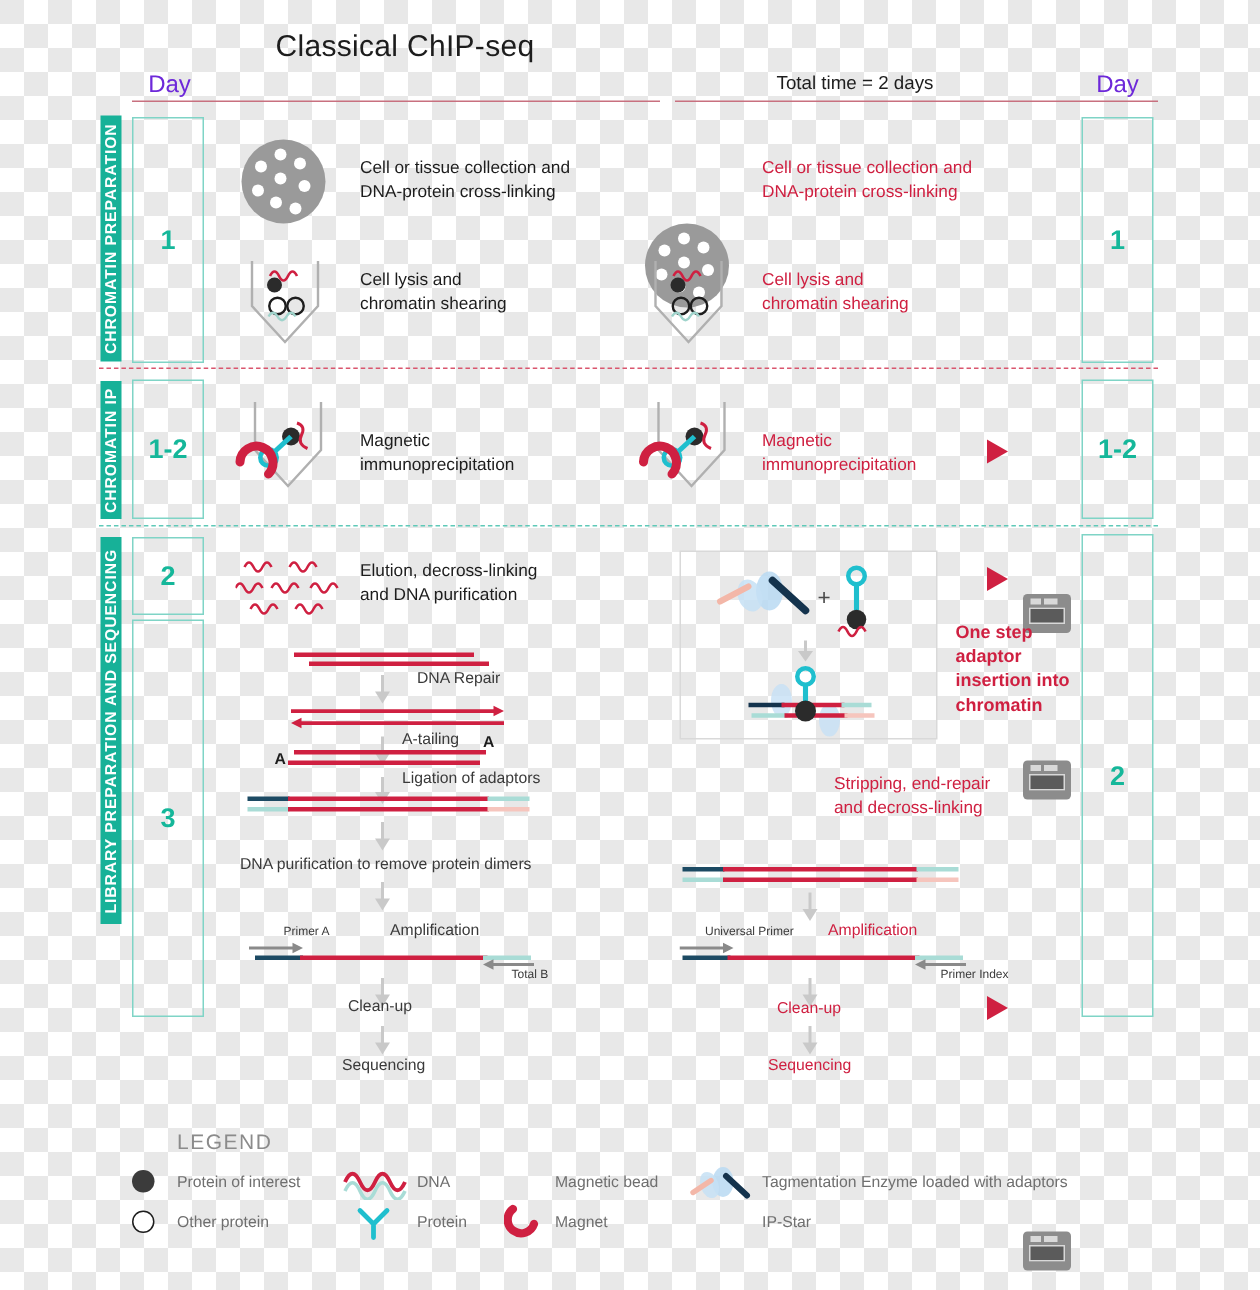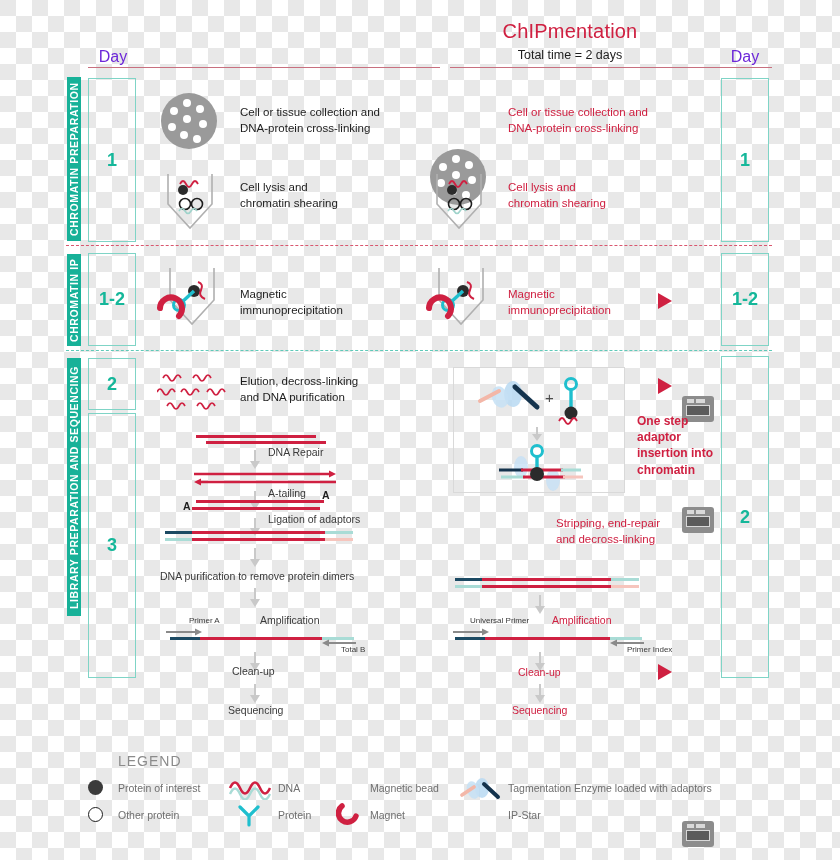--- a/index.html
+++ b/index.html
@@ -73,23 +73,23 @@
   .ipstar .body{position:absolute;inset:0;background:#8c8c8c;border-radius:3px;}
   .ipstar .screen{position:absolute;left:14%;top:34%;width:72%;height:44%;background:#5b5b5b;border:1.5px solid #d8d8d8;box-sizing:border-box;}
   .ipstar .ledA{position:absolute;left:16%;top:12%;width:20%;height:14%;background:#d9d9d9;}
   .ipstar .ledB{position:absolute;left:45%;top:12%;width:28%;height:14%;background:#d9d9d9;}
 </style>
 </head>
 <body>
 
 <div class="stage">
 
+  <div class="abs title" style="left:130px;top:20px;width:280px;">Classical ChIP-seq</div>
   <div class="abs daylabel" style="left:88px;top:48px;width:50px;">Day</div>
 
-  <div class="abs title red" style="left:430px;top:20px;width:280px;">ChIPmentation</div>
   <div class="abs subtitle" style="left:430px;top:48px;width:280px;">Total time = 2 days</div>
   <div class="abs daylabel" style="left:720px;top:48px;width:50px;">Day</div>
 
   <div class="abs toprule" style="left:88px;top:67px;width:352px;"></div>
   <div class="abs toprule" style="left:450px;top:67px;width:322px;"></div>
 
   <div class="abs phasebar" style="left:67px;top:77px;height:164px;">CHROMATIN PREPARATION</div>
   <div class="abs phasebar" style="left:67px;top:254px;height:92px;">CHROMATIN IP</div>
   <div class="abs phasebar" style="left:67px;top:358px;height:258px;">LIBRARY PREPARATION AND SEQUENCING</div>
 
@@ -166,21 +166,21 @@
     </g>
   </svg>
   <div class="abs steptext" style="left:240px;top:374px;width:200px;white-space:pre-line;">Elution, decross-linking
 and DNA purification</div>
 
   <div class="abs dnaline" style="left:196px;top:435px;width:120px;"></div>
   <div class="abs dnaline" style="left:206px;top:441px;width:120px;"></div>
 
   <div class="abs arrow-stem" style="left:254px;top:450px;height:12px;"></div>
   <div class="abs arrow-down" style="left:250px;top:461px;"></div>
-  <div class="abs smalltext" style="left:268px;top:446px;">DNA Repair</div>
+  <div class="abs smalltext" style="left:278px;top:446px;">DNA Repair</div>
 
   <svg class="abs" width="150" height="18" style="left:190px;top:470px;">
     <line x1="4" y1="4" x2="142" y2="4" stroke="#cf2041" stroke-width="2.5"></line>
     <path d="M146 4 l-7 -3.5 l0 7 z" fill="#cf2041"></path>
     <line x1="8" y1="12" x2="146" y2="12" stroke="#cf2041" stroke-width="2.5"></line>
     <path d="M4 12 l7 -3.5 l0 7 z" fill="#cf2041"></path>
   </svg>
 
   <div class="abs arrow-stem" style="left:254px;top:491px;height:12px;"></div>
   <div class="abs arrow-down" style="left:250px;top:502px;"></div>

